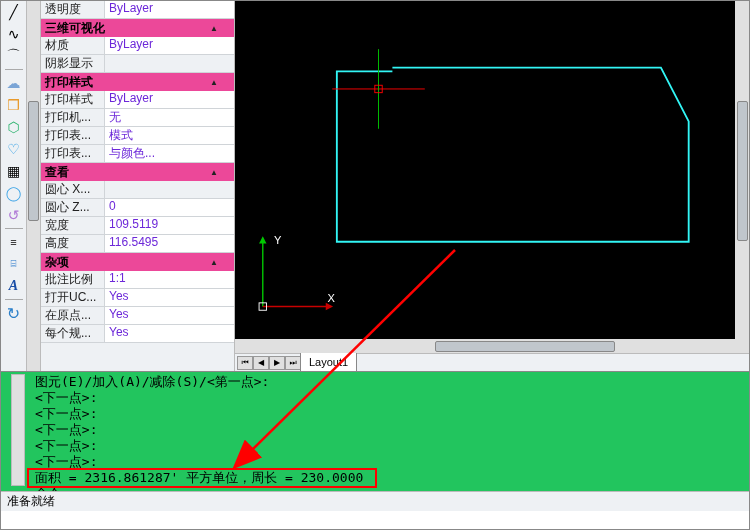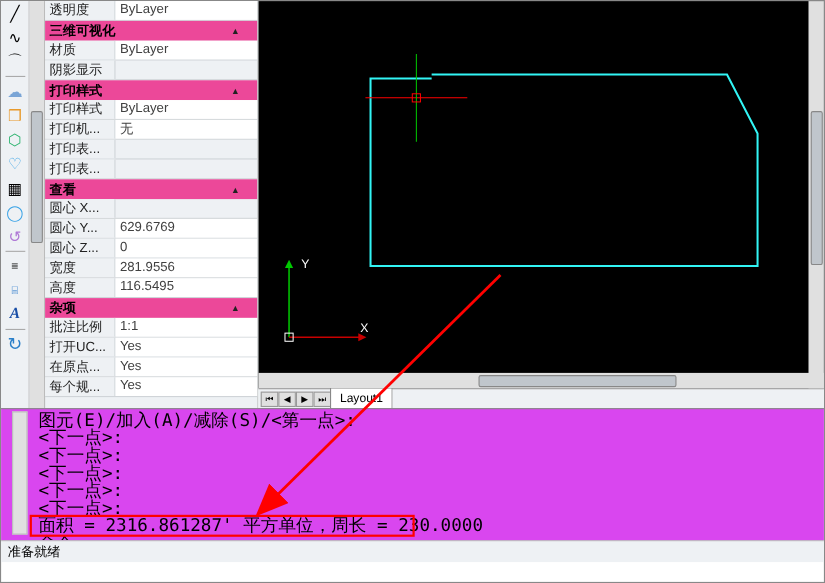--- a/index.html
+++ b/index.html
@@ -80,21 +80,21 @@
   background: #eef1f4;
   border-right: 1px solid #d0d4d8;
   overflow: hidden;
   white-space: nowrap;
   color: #222;
 }
 .prop-row .v {
   flex: 1;
   padding-left: 4px;
   background: #fff;
-  color: #404040;
+  color: #6d28d9;
   overflow: hidden;
   white-space: nowrap;
 }
 .prop-header {
   height: 18px;
   background: #ec4899;
   padding-left: 4px;
   font-weight: bold;
   color: #000;
   display: flex;
@@ -175,24 +175,24 @@
   font-size: 11px;
   display: flex;
   align-items: center;
 }
 .tabs .tab.active {
   background: #fff;
   font-weight: bold;
 }
 .cmd-panel {
   height: 120px;
-  background: #d946ef;
+  background: #22c55e;
   border-top: 1px solid #888;
   padding: 2px 4px;
-  font-size: 16px;
+  font-size: 13px;
   font-family: SimSun, monospace;
   position: relative;
   overflow: hidden;
 }
 .cmd-panel .cmd-scroll {
   position: absolute;
   left: 10px;
   top: 2px;
   width: 14px;
   height: 112px;
@@ -275,42 +275,40 @@
           <div class="prop-row">
             <div class="k">打印样式</div>
             <div class="v">ByLayer</div>
           </div>
           <div class="prop-row">
             <div class="k">打印机...</div>
             <div class="v">无</div>
           </div>
           <div class="prop-row">
             <div class="k">打印表...</div>
+            <div class="v">模式</div>
           </div>
           <div class="prop-row">
             <div class="k">打印表...</div>
+            <div class="v">与颜色...</div>
           </div>
           <div class="prop-header">
             <span>查看</span>
             <span class="tri">▲</span>
           </div>
           <div class="prop-row">
             <div class="k">圆心 X...</div>
           </div>
           <div class="prop-row">
-            <div class="k">圆心 Y...</div>
-            <div class="v">629.6769</div>
-          </div>
-          <div class="prop-row">
             <div class="k">圆心 Z...</div>
             <div class="v">0</div>
           </div>
           <div class="prop-row">
             <div class="k">宽度</div>
-            <div class="v">281.9556</div>
+            <div class="v">109.5119</div>
           </div>
           <div class="prop-row">
             <div class="k">高度</div>
             <div class="v">116.5495</div>
           </div>
           <div class="prop-header">
             <span>杂项</span>
             <span class="tri">▲</span>
           </div>
           <div class="prop-row">

